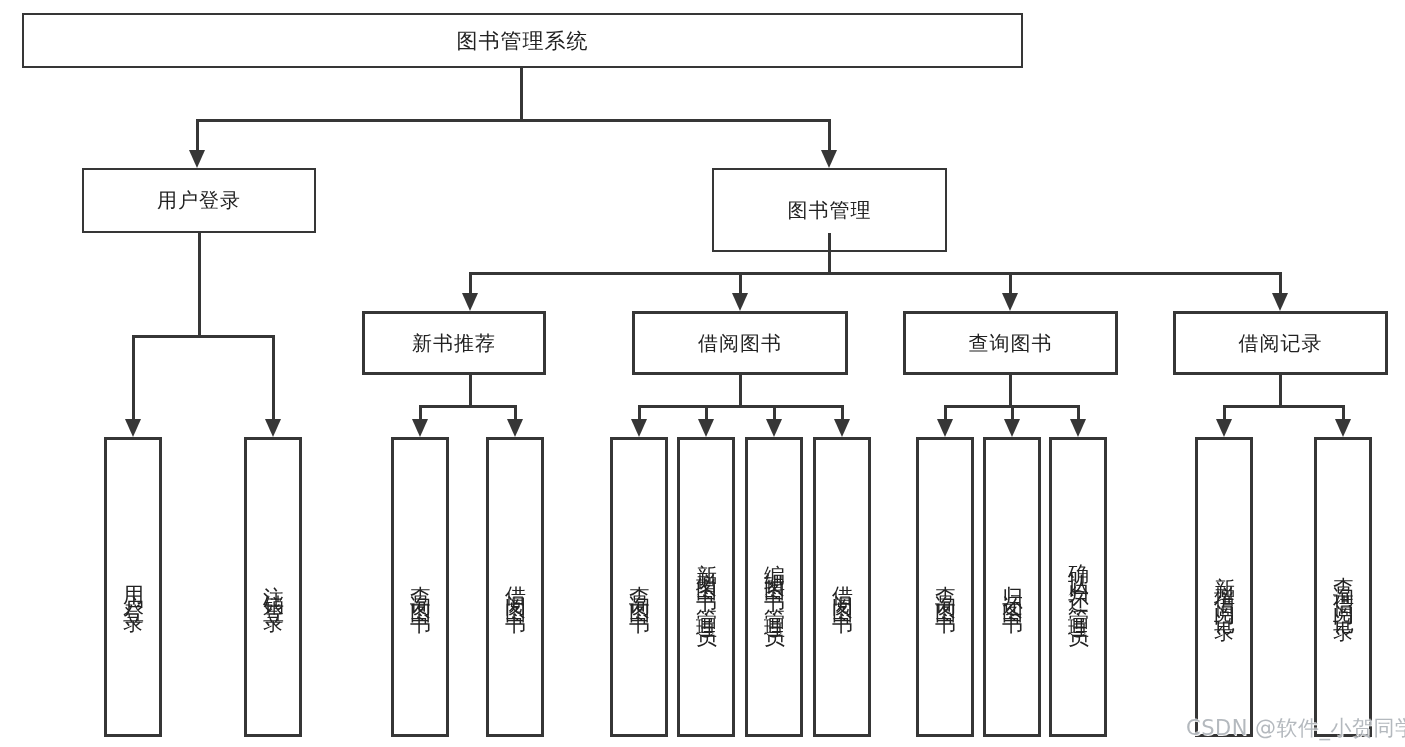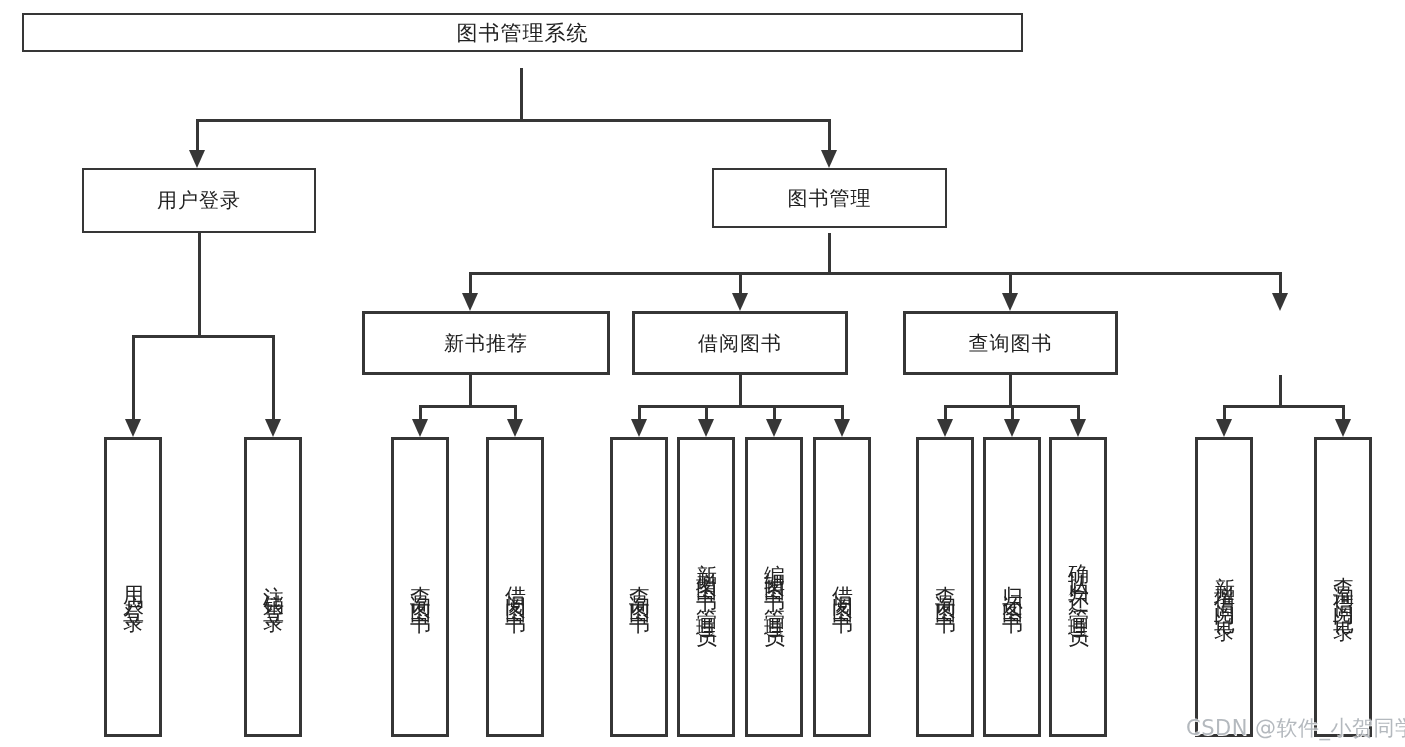--- a/index.html
+++ b/index.html
@@ -44,35 +44,35 @@
     position:absolute;left:1186px;top:714px;z-index:5;
     font-size:21px;color:var(--wm);letter-spacing:0.5px;white-space:nowrap;
     text-shadow:1px 1px 0 rgba(255,255,255,0.95), -1px -1px 0 rgba(255,255,255,0.6);
   }
 </style>
 </head>
 <body>
 
 <div class="canvas">
 
-  <div class="hbox root" style="left:22px;top:13px;width:1001px;height:39px">
+  <div class="hbox root" style="left:22px;top:13px;width:1001px;height:55px">
     <span>图书管理系统</span>
   </div>
 
   <div class="vline" style="left:520px;top:68px;height:52px"></div>
   <div class="hline" style="left:195.5px;top:119px;width:635px"></div>
   <div class="vline" style="left:195.5px;top:122px;height:30px"></div>
   <div class="vline" style="left:827.5px;top:122px;height:30px"></div>
   <div class="arrow" style="left:189px;top:150px"></div>
   <div class="arrow" style="left:821px;top:150px"></div>
 
   <div class="hbox l2" style="left:82px;top:168px;width:234px;height:65px">
     <span>用户登录</span>
   </div>
-  <div class="hbox l2" style="left:712px;top:168px;width:235px;height:60px">
+  <div class="hbox l2" style="left:712px;top:168px;width:235px;height:84px">
     <span>图书管理</span>
   </div>
 
   <div class="vline" style="left:197.5px;top:233px;height:105px"></div>
   <div class="hline" style="left:131.5px;top:335px;width:143px"></div>
   <div class="vline" style="left:131.5px;top:338px;height:83px"></div>
   <div class="vline" style="left:271.5px;top:338px;height:83px"></div>
   <div class="arrow" style="left:125px;top:419px"></div>
   <div class="arrow" style="left:265px;top:419px"></div>
 
@@ -80,28 +80,31 @@
   <div class="hline" style="left:468.5px;top:272px;width:813px"></div>
   <div class="vline" style="left:468.5px;top:275px;height:20px"></div>
   <div class="vline" style="left:738.5px;top:275px;height:20px"></div>
   <div class="vline" style="left:1008.5px;top:275px;height:20px"></div>
   <div class="vline" style="left:1278.5px;top:275px;height:20px"></div>
   <div class="arrow" style="left:462px;top:293px"></div>
   <div class="arrow" style="left:732px;top:293px"></div>
   <div class="arrow" style="left:1002px;top:293px"></div>
   <div class="arrow" style="left:1272px;top:293px"></div>
 
-  <div class="hbox" style="left:362px;top:311px;width:248px;height:64px">
+  <div class="hbox" style="left:362px;top:311px;width:184px;height:64px">
     <span>新书推荐</span>
   </div>
   <div class="hbox" style="left:632px;top:311px;width:216px;height:64px">
     <span>借阅图书</span>
   </div>
   <div class="hbox" style="left:903px;top:311px;width:215px;height:64px">
     <span>查询图书</span>
+  </div>
+  <div class="hbox" style="left:1173px;top:311px;width:215px;height:64px">
+    <span>借阅记录</span>
   </div>
 
   <div class="vline" style="left:468.5px;top:375px;height:33px"></div>
   <div class="hline" style="left:418.5px;top:405px;width:98px"></div>
   <div class="vline" style="left:418.5px;top:408px;height:13px"></div>
   <div class="vline" style="left:513.5px;top:408px;height:13px"></div>
   <div class="arrow" style="left:412px;top:419px"></div>
   <div class="arrow" style="left:507px;top:419px"></div>
 
   <div class="vline" style="left:738.5px;top:375px;height:33px"></div>

